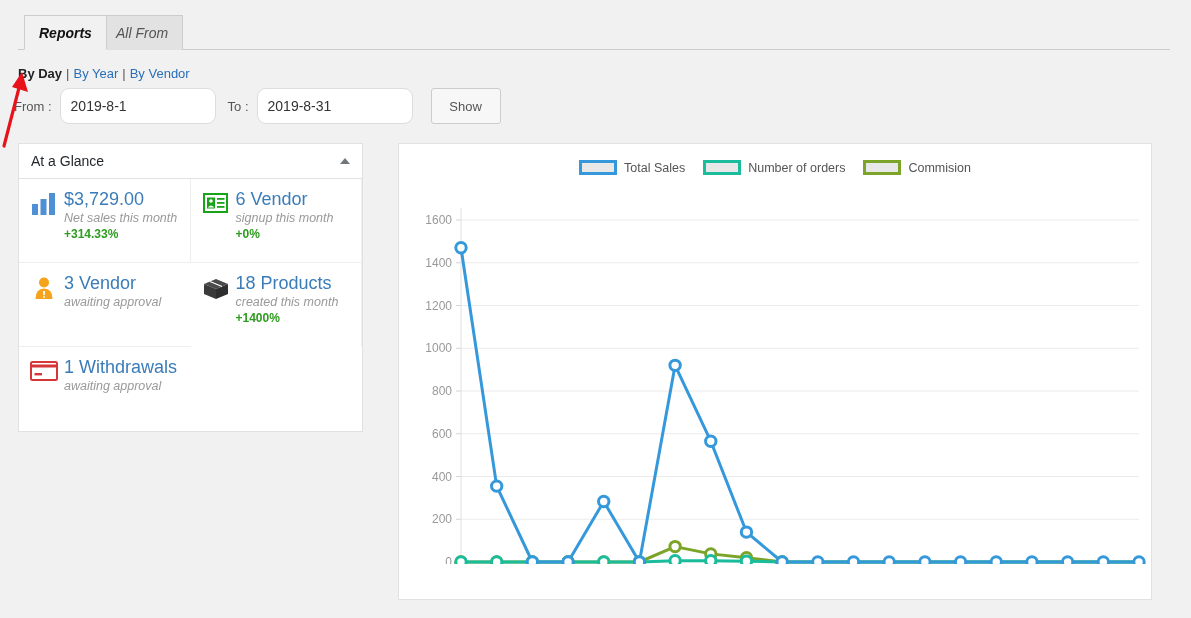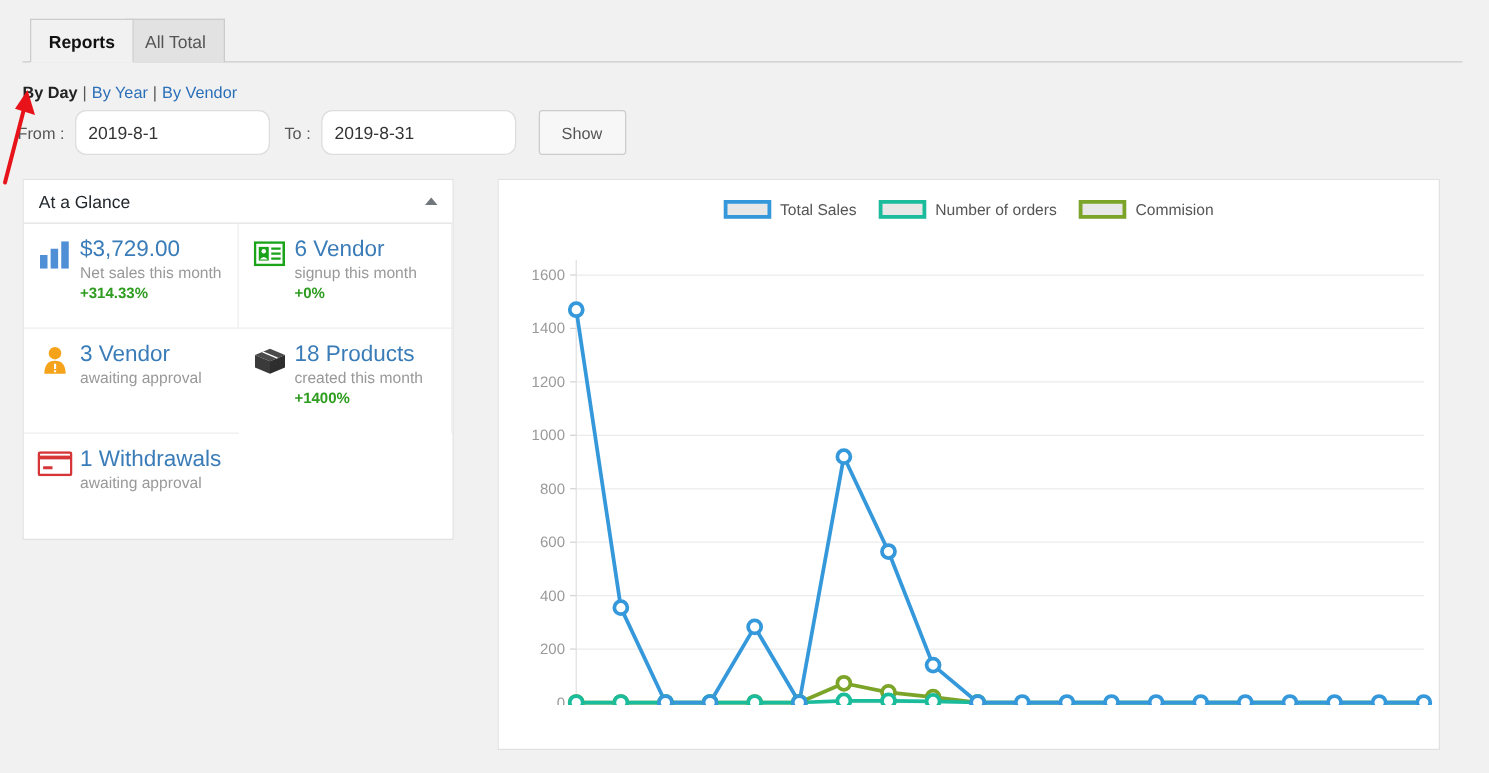--- a/index.html
+++ b/index.html
@@ -6,21 +6,21 @@
   body{
     width:1191px;height:618px;overflow:hidden;
     background:#f1f1f1;
     font-family:"Liberation Sans", sans-serif;
     font-size:13px;color:#444;
     -webkit-font-smoothing:antialiased;
   }
   .page{position:relative;width:1191px;height:618px;}
 
   
-  .tabbar{position:absolute;left:0;top:0;width:998px;height:50px;}
+  .tabbar{position:absolute;left:0;top:0;width:998px;height:50px;font-style:italic;}
   .tabbar-line{position:absolute;left:18px;top:49px;width:1152px;height:1px;background:#ccc;}
   .tab{
     position:absolute;top:15px;height:35px;box-sizing:border-box;
     border:1px solid #ccc;border-bottom:none;
     display:flex;align-items:center;justify-content:center;
     padding:0 14px;font-size:14px;cursor:pointer;
   }
   .tab.active{background:#f1f1f1;color:#111;font-weight:bold;border-bottom:1px solid #f1f1f1;z-index:2;}
   .tab.inactive{background:#e2e2e2;color:#555;}
   #tab0{left:24px;}
@@ -64,21 +64,21 @@
 
   
   #glance-panel{left:18px;top:143px;width:345px;height:289px;}
   .glance-grid{display:flex;flex-wrap:wrap;}
   .gcell{box-sizing:border-box;width:50%;height:84px;padding:10px 8px 0 8px;display:flex;}
   .gcell.b-r{border-right:1px solid #eee;}
   .gcell.b-b{border-bottom:1px solid #eee;}
   .gicon{width:34px;min-width:34px;display:flex;align-items:flex-start;justify-content:center;padding-top:4px;}
   .gtext{padding-left:3px;}
   .gbig{font-size:18px;color:#3a7cb8;line-height:20px;}
-  .gsub{font-size:12.5px;color:#999;line-height:15px;margin-top:2px;}
+  .gsub{font-size:12.5px;color:#999;line-height:15px;margin-top:2px;font-style:italic;}
   .gpct{font-size:12px;color:#2d9c1f;font-weight:bold;margin-top:1px;}
 
   
   #chart-panel{left:398px;top:143px;width:754px;height:457px;}
   .chart-body{position:relative;width:100%;height:420px;}
   .legend{position:absolute;left:0;top:16px;width:100%;display:flex;justify-content:center;align-items:center;gap:18px;}
   .legitem{display:flex;align-items:center;gap:7px;}
   .legbox{width:38px;height:15px;background:#e8e8e8;box-sizing:border-box;border:3px solid #000;}
   .legtxt{font-size:12.5px;color:#555;}
   .plot{position:absolute;left:0;top:0;width:754px;height:420px;}
@@ -88,21 +88,21 @@
 <body>
 
 <div class="page">
 
   <div class="tabbar">
     <div class="tabbar-line"></div>
     <div class="tab active" id="tab0">
       <span>Reports</span>
     </div>
     <div class="tab inactive" id="tab1">
-      <span>All Total</span>
+      <span>All From</span>
     </div>
   </div>
 
   <div class="filters">
     <span class="cur">By Day</span>
     <span class="sep">|</span>
     <a>By Year</a>
     <span class="sep">|</span>
     <a>By Vendor</a>
   </div>

